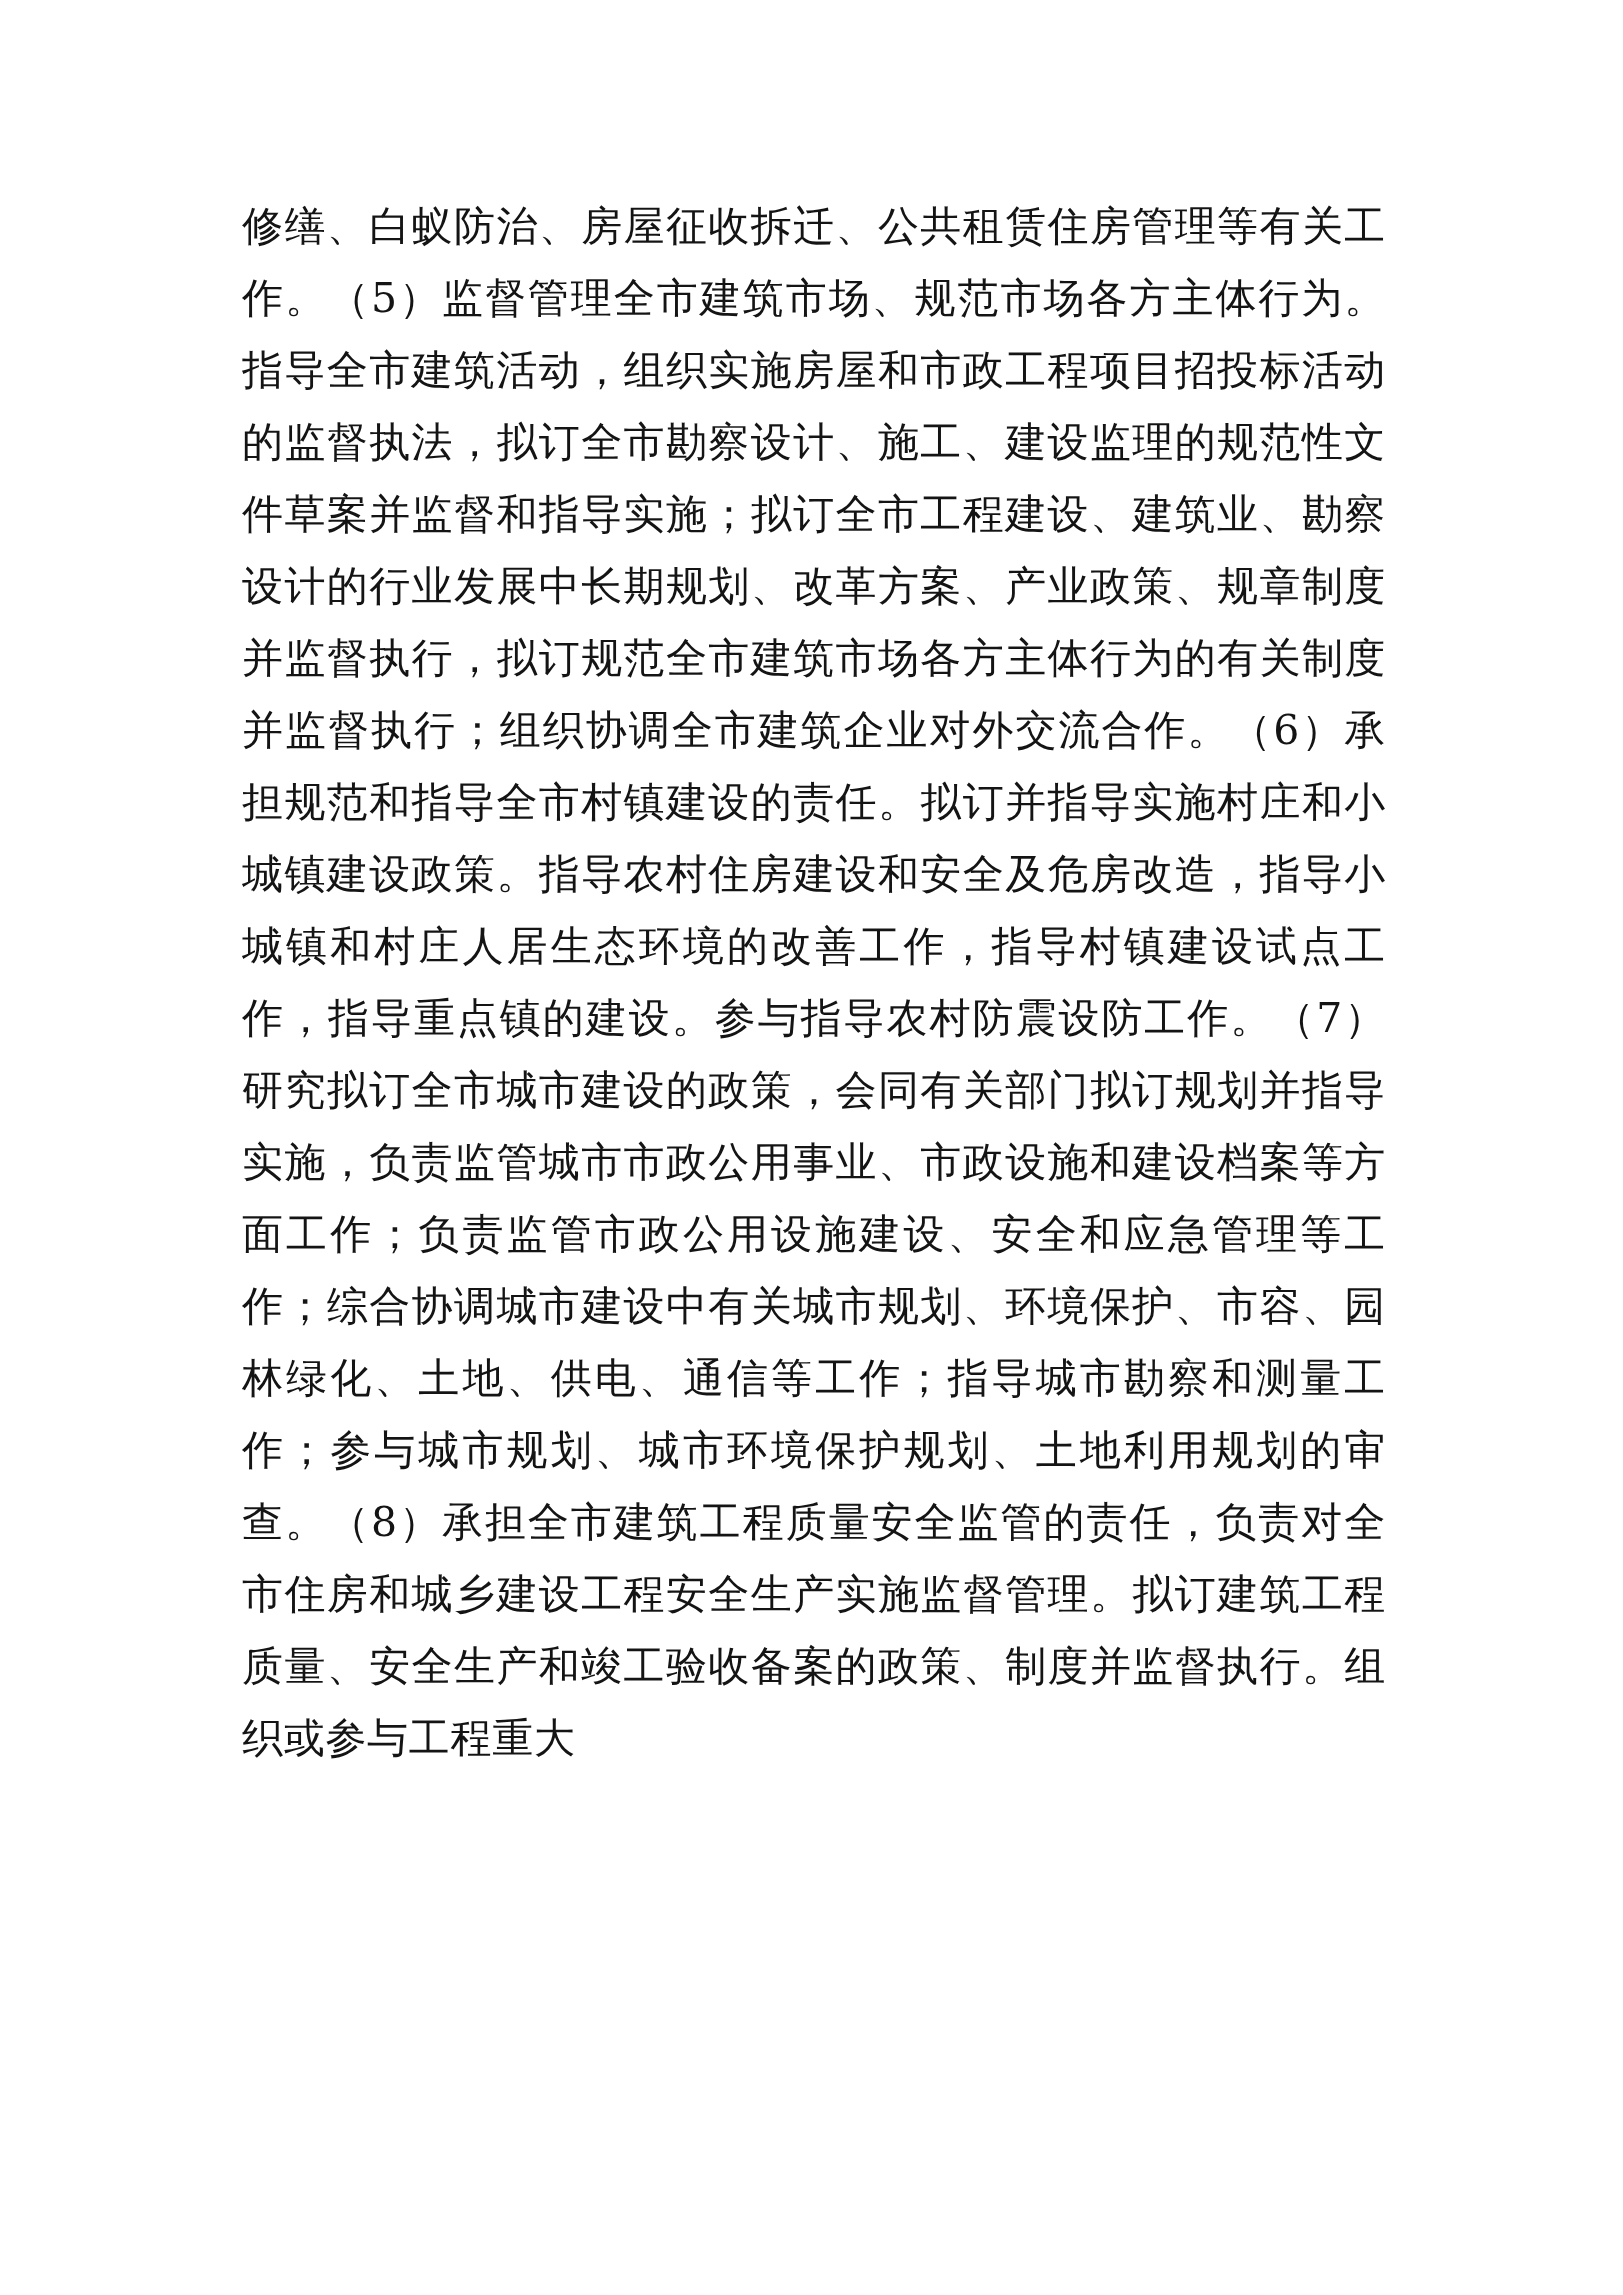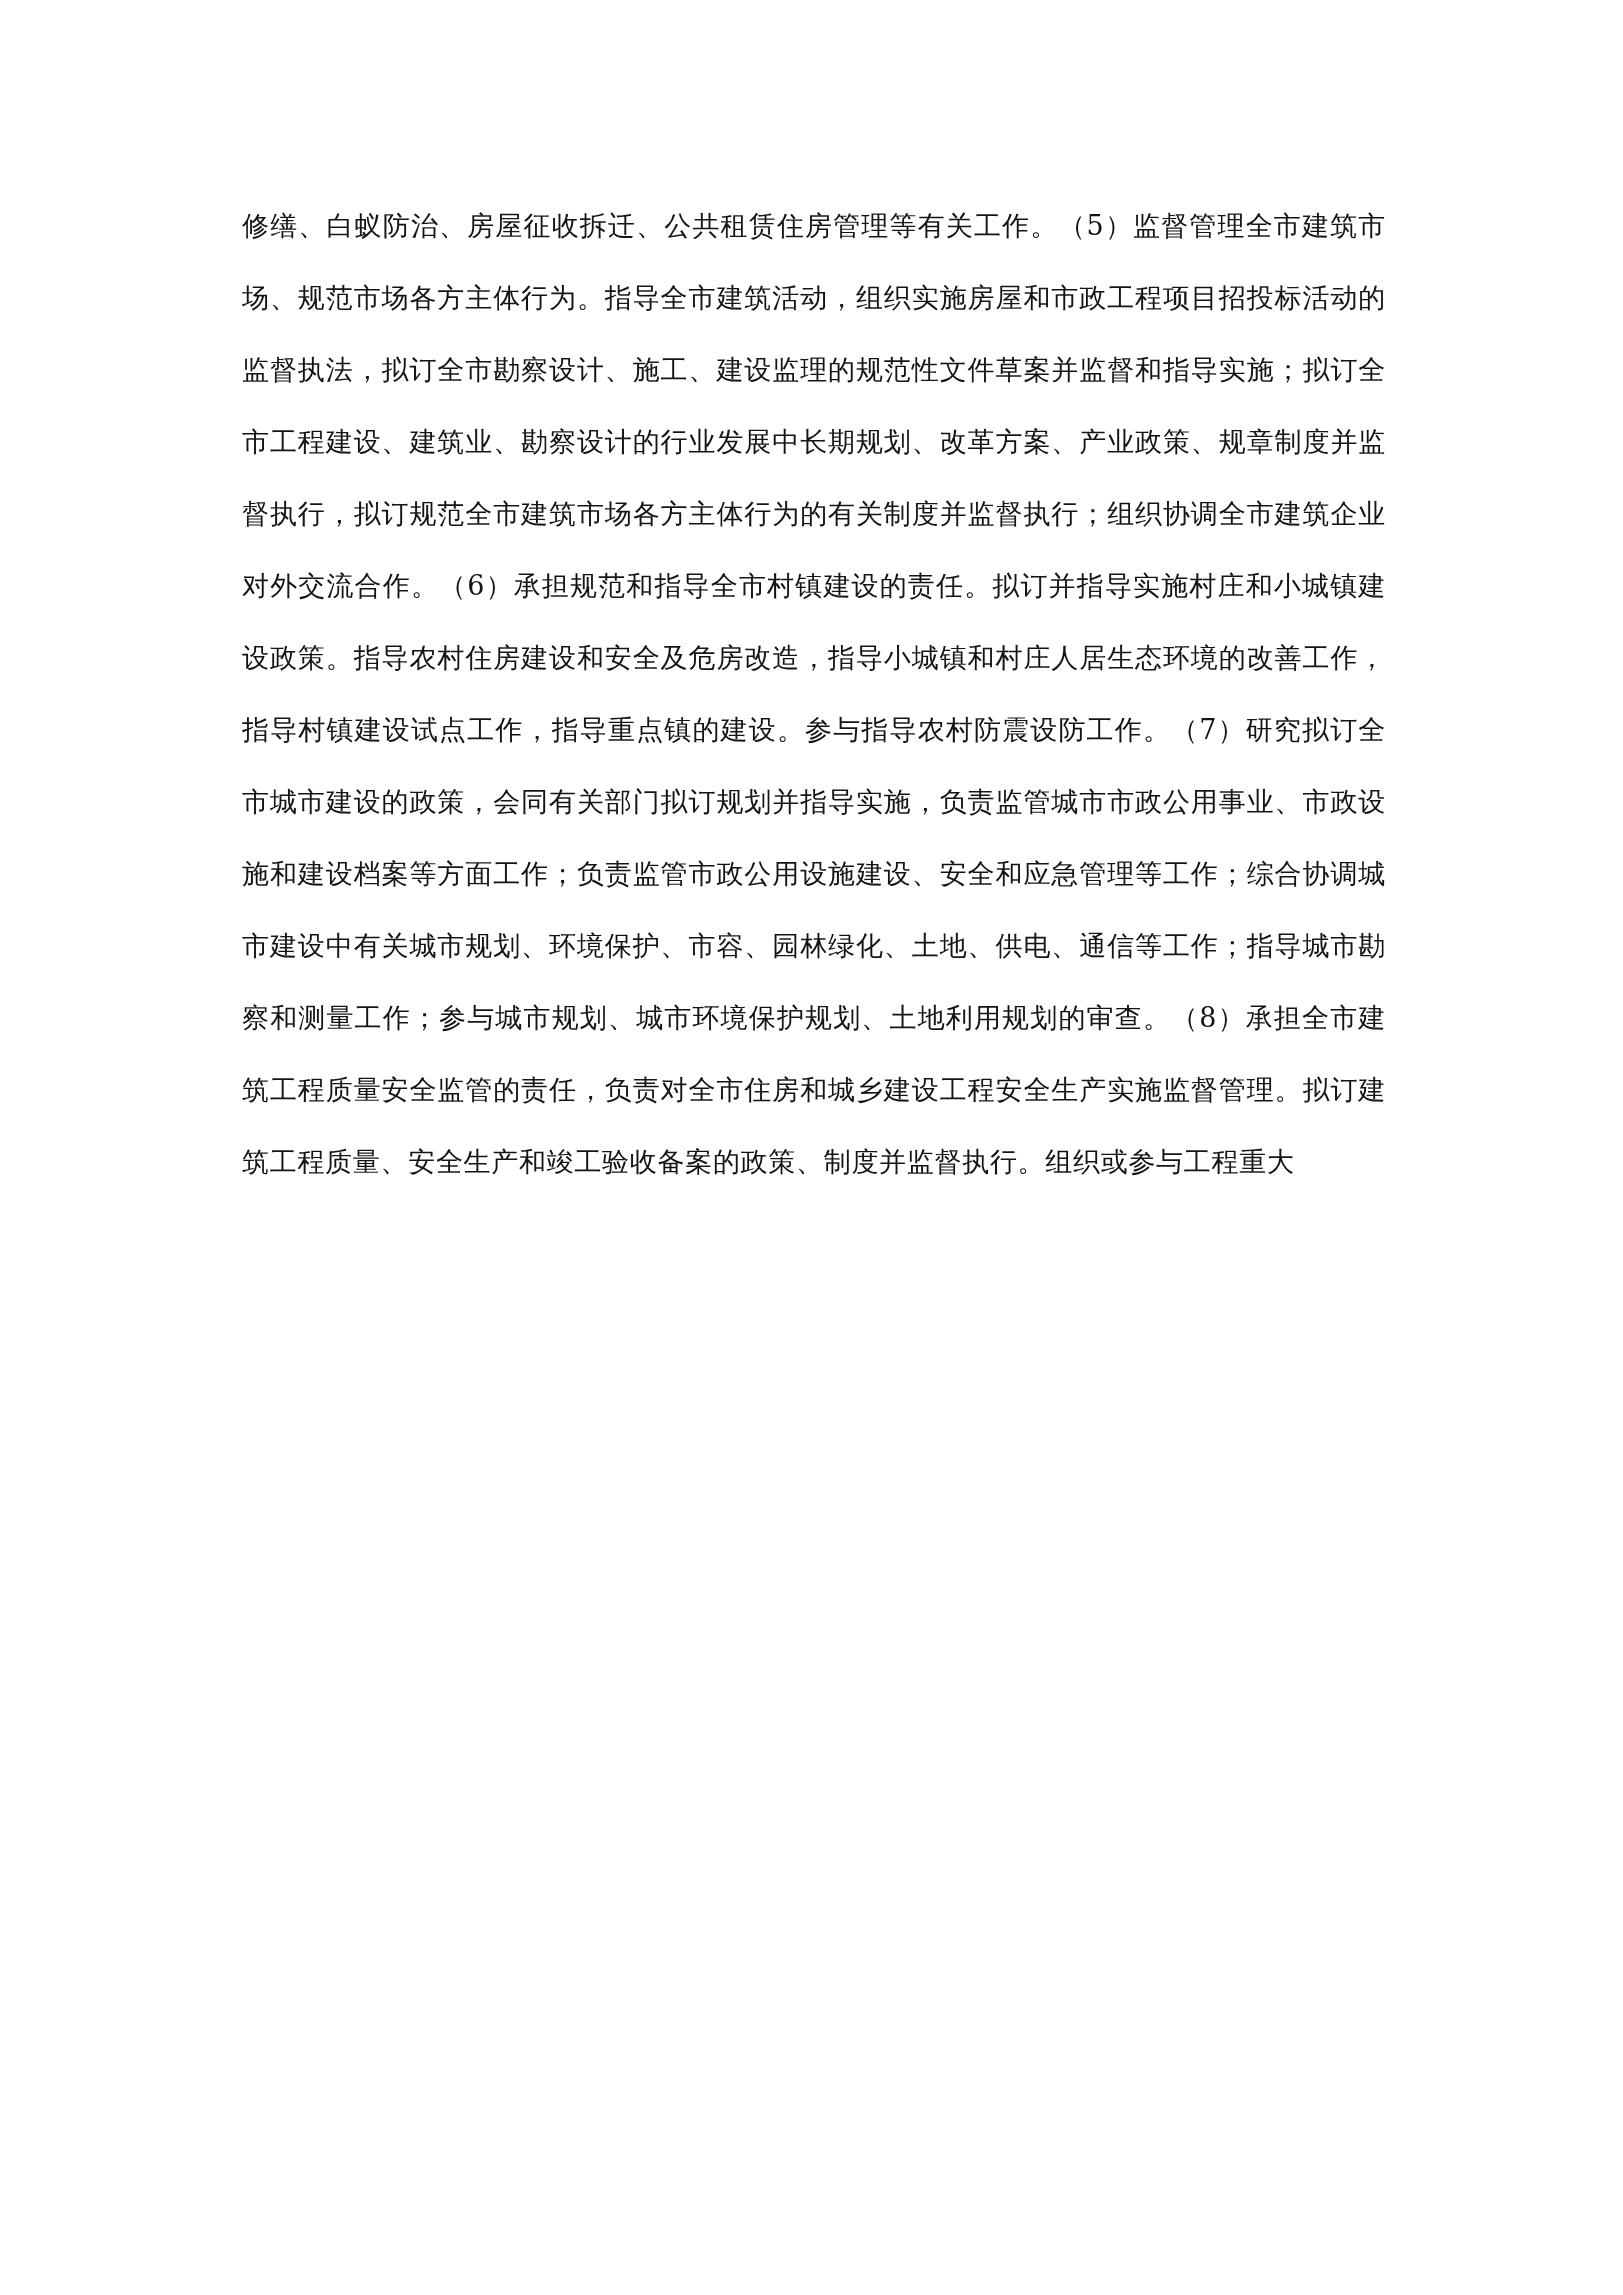--- a/index.html
+++ b/index.html
@@ -16,21 +16,21 @@
     overflow: hidden;
   }
   .doc-body {
     position: absolute;
     left: 242px;
     top: 190px;
     width: 1144px;
   }
   .doc-paragraph {
     font-family: "DejaVu Serif", "Liberation Serif", serif;
-    font-size: 27px;
+    font-size: 41px;
     line-height: 72px;
     color: #141414;
     text-align: justify;
     text-justify: inter-character;
     letter-spacing: 0.7px;
     margin: 0;
     word-break: break-all;
   }
 </style>
 </head>

